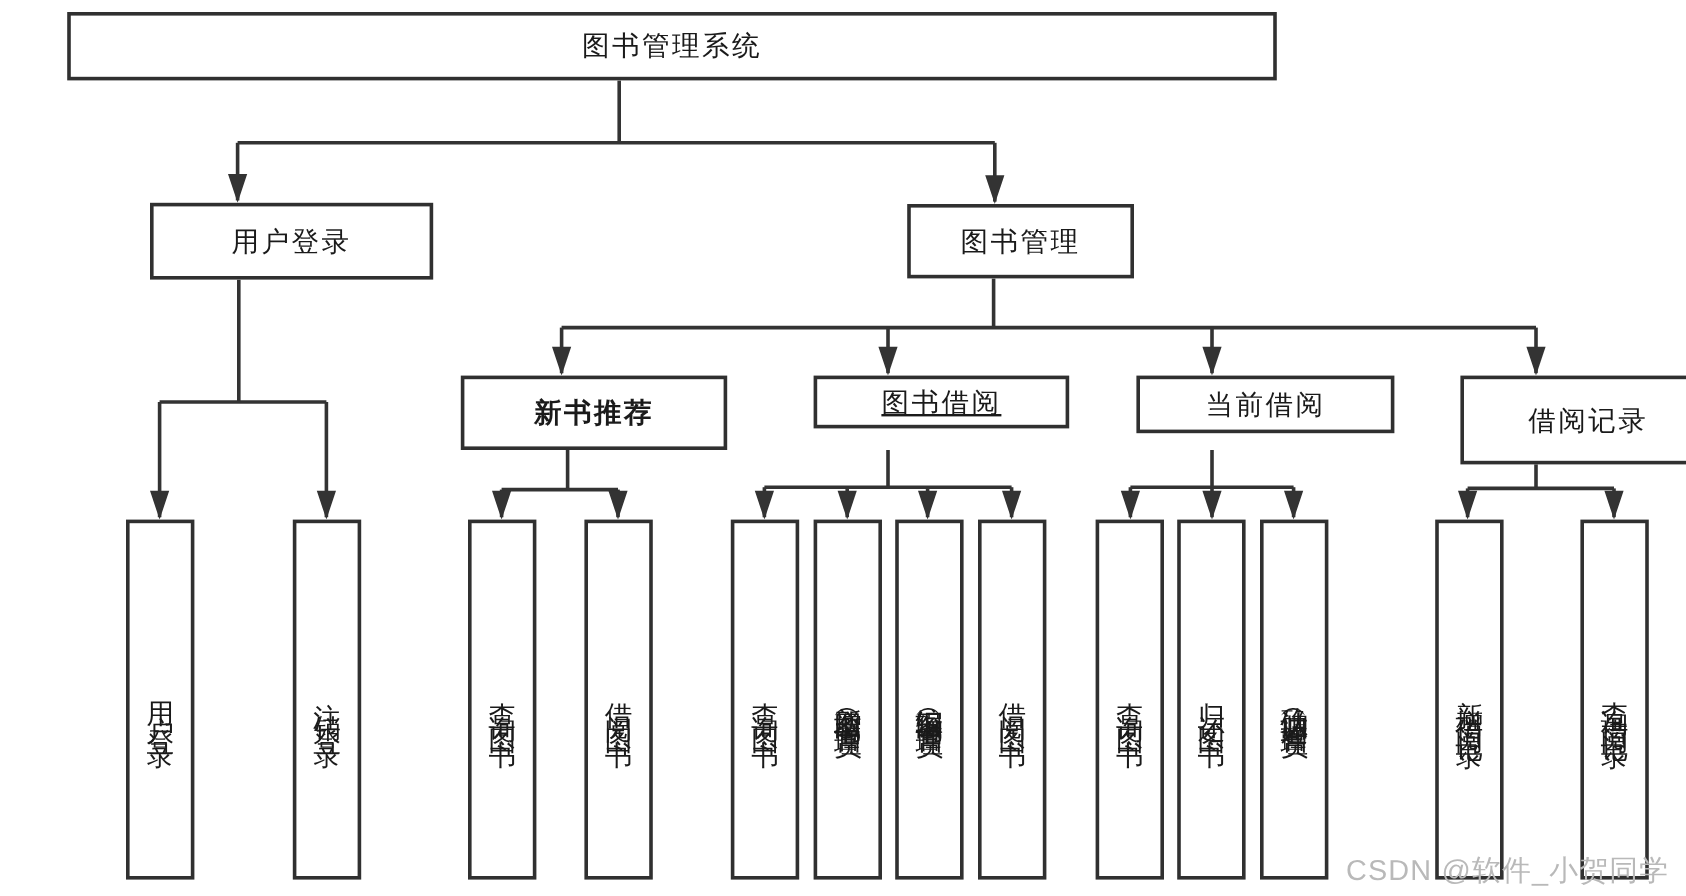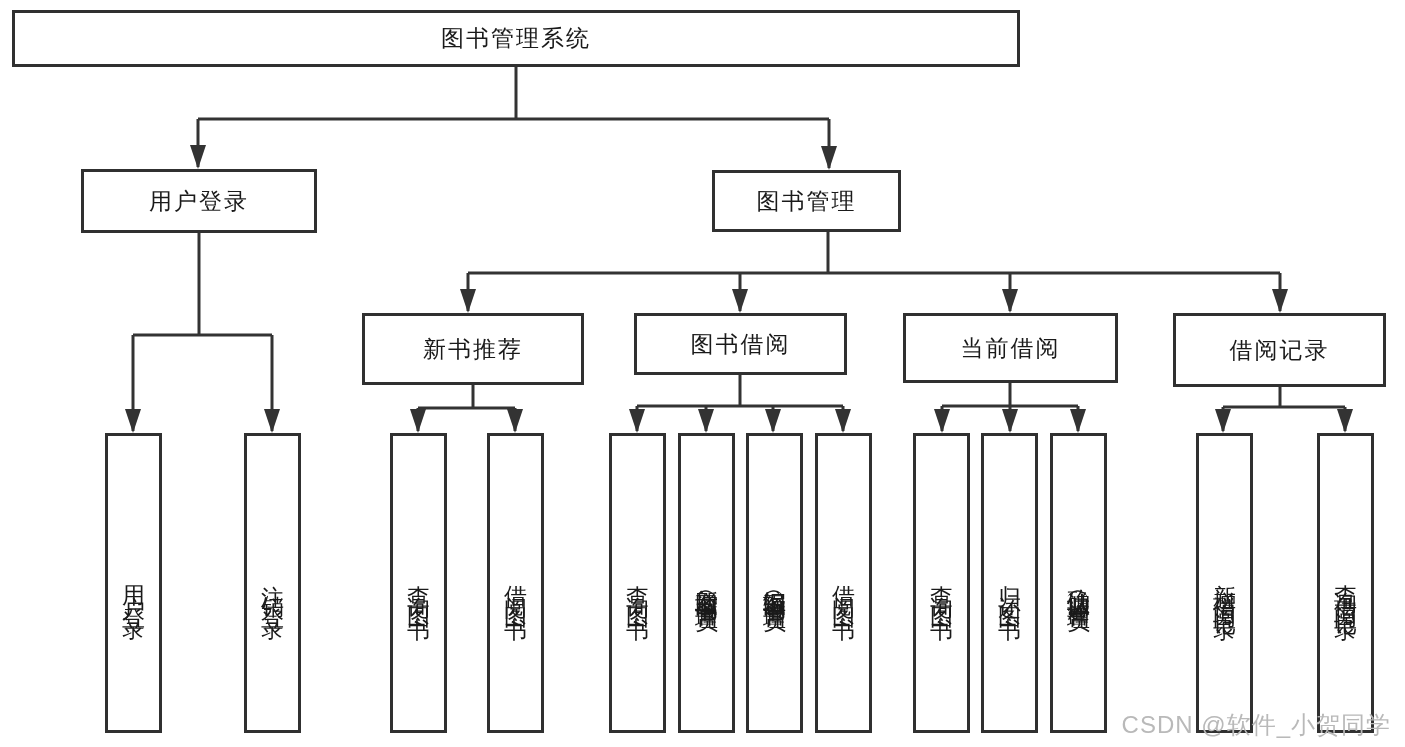--- a/index.html
+++ b/index.html
@@ -14,21 +14,21 @@
   .connectors path{stroke:#333333;stroke-width:3;fill:none;}
   .connectors polygon{fill:#333333;stroke:none;}
   .node{
     position:absolute;
     border:3px solid #303030;
     background:#ffffff;
     box-sizing:border-box;
     display:flex;align-items:center;justify-content:center;
     color:#1a1a1a;
   }
-  .h-node{font-size:23px;letter-spacing:2px;white-space:nowrap;}
+  .h-node{font-size:23px;letter-spacing:2px;white-space:nowrap;margin-left:44px;}
   .v-node span{
     writing-mode:vertical-rl;
     text-orientation:mixed;
     font-size:23px;
     line-height:1;
     white-space:nowrap;
   }
   .v-short span{letter-spacing:11px;text-indent:11px;}
   .v-med span{letter-spacing:7px;text-indent:7px;}
   .v-long span{letter-spacing:3px;text-indent:3px;}
@@ -113,27 +113,27 @@
     <span>图书管理系统</span>
   </div>
 
   <div class="node h-node" style="left:81px;top:169px;width:236px;height:64px;">
     <span>用户登录</span>
   </div>
   <div class="node h-node" style="left:712px;top:170px;width:189px;height:62px;">
     <span>图书管理</span>
   </div>
 
-  <div class="node h-node" style="left:362px;top:313px;width:222px;height:72px;">
+  <div class="node h-node" style="left:340px;top:313px;width:222px;height:62px;font-weight:bold;">
     <span>新书推荐</span>
   </div>
-  <div class="node h-node" style="left:634px;top:313px;width:213px;height:62px;">
+  <div class="node h-node" style="left:634px;top:313px;width:213px;height:44px;text-decoration:underline;">
     <span>图书借阅</span>
   </div>
-  <div class="node h-node" style="left:903px;top:313px;width:215px;height:70px;">
+  <div class="node h-node" style="left:903px;top:313px;width:215px;height:48px;">
     <span>当前借阅</span>
   </div>
   <div class="node h-node" style="left:1173px;top:313px;width:213px;height:74px;">
     <span>借阅记录</span>
   </div>
 
   <div class="node v-node v-short" style="left:105px;top:433px;width:57px;height:300px;">
     <span>用户登录</span>
   </div>
   <div class="node v-node v-short" style="left:244px;top:433px;width:57px;height:300px;">

